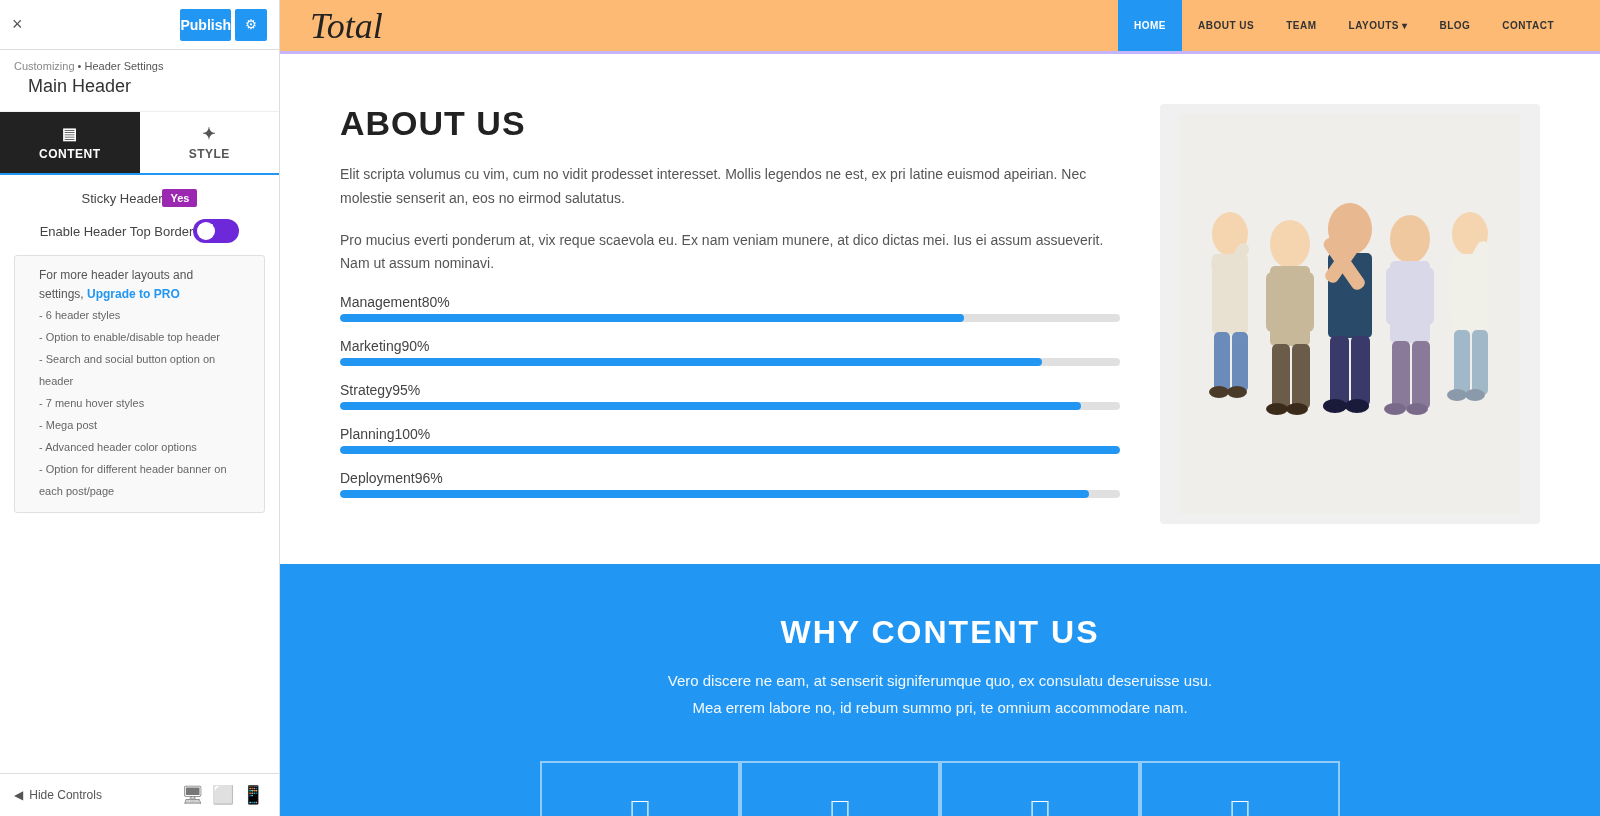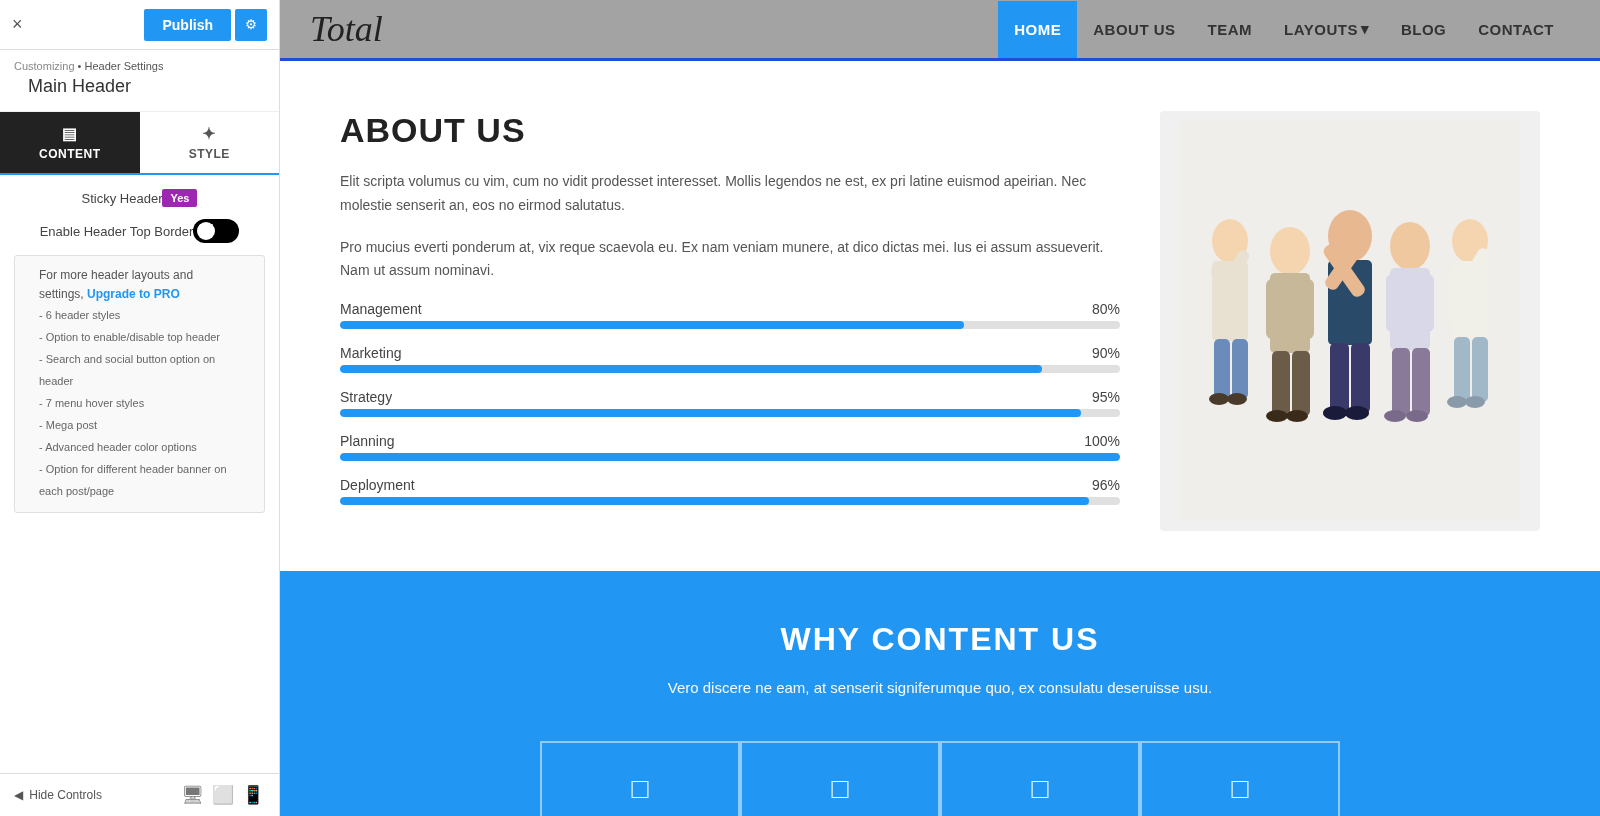--- a/index.html
+++ b/index.html
@@ -7,21 +7,21 @@
 
     
     .app-wrapper { display: flex; width: 1600px; height: 816px; overflow: hidden; }
 
     
     .left-panel { width: 280px; min-width: 280px; background: #fff; display: flex; flex-direction: column; border-right: 1px solid #ddd; z-index: 10; }
 
     .top-bar { background: #fff; display: flex; align-items: center; justify-content: space-between; padding: 8px 12px; border-bottom: 1px solid #ddd; height: 50px; }
     .close-btn { background: none; border: none; font-size: 18px; cursor: pointer; color: #555; }
     .publish-area { display: flex; gap: 4px; align-items: center; }
-    .publish-btn { background: #2196F3; color: #fff; border: none; padding: 8px 18px; font-size: 14px; font-weight: bold; cursor: pointer; border-radius: 2px; }
+    .publish-btn { background: #2196F3; color: #fff; border: none; padding: 8px 0; font-size: 14px; font-weight: bold; cursor: pointer; border-radius: 2px; }
     .gear-btn { background: #2196F3; color: #fff; border: none; width: 32px; height: 32px; cursor: pointer; border-radius: 2px; display: flex; align-items: center; justify-content: center; }
 
     .breadcrumb-area { padding: 10px 14px 4px; border-bottom: 1px solid #eee; }
     .breadcrumb-text { font-size: 11px; color: #888; }
     .breadcrumb-text a { color: #888; text-decoration: none; }
     .breadcrumb-text span { color: #555; }
     .panel-title { font-size: 18px; color: #333; font-weight: 500; padding: 4px 14px 10px; }
 
     .tabs-row { display: flex; border-bottom: 2px solid #2196F3; }
     .tab-btn { flex: 1; padding: 12px 0; display: flex; flex-direction: column; align-items: center; gap: 4px; cursor: pointer; font-size: 12px; font-weight: bold; letter-spacing: 0.5px; border: none; }
@@ -30,54 +30,54 @@
     .tab-icon { font-size: 16px; }
 
     .panel-content { padding: 14px; flex: 1; overflow-y: auto; }
 
     .setting-row { display: flex; align-items: center; justify-content: center; margin-bottom: 12px; }
     .setting-label { font-size: 13px; color: #444; }
     .yes-badge { background: #9c27b0; color: #fff; font-size: 11px; padding: 3px 8px; border-radius: 2px; font-weight: bold; }
 
     .toggle-switch { position: relative; display: inline-block; width: 46px; height: 24px; }
     .toggle-switch input { opacity: 0; width: 0; height: 0; }
-    .toggle-slider { position: absolute; cursor: pointer; top: 0; left: 0; right: 0; bottom: 0; background: #000000; border-radius: 24px; }
+    .toggle-slider { position: absolute; cursor: pointer; top: 0; left: 0; right: 0; bottom: 0; background: #6d28d9; border-radius: 24px; }
     .toggle-slider:before { position: absolute; content: ""; height: 18px; width: 18px; left: 4px; bottom: 3px; background: white; border-radius: 50%; }
     .toggle-on-label { position: absolute; left: 5px; top: 4px; font-size: 10px; font-weight: bold; color: #fff; }
 
     .info-box { background: #f9f9f9; border: 1px solid #e0e0e0; border-radius: 3px; padding: 10px 24px; margin-bottom: 12px; font-size: 12px; color: #555; line-height: 1.6; }
     .info-box a { color: #2196F3; text-decoration: none; font-weight: bold; }
     .info-list { list-style: none; font-size: 11px; color: #666; line-height: 2; }
     .info-list li::before { content: "- "; }
 
     .bottom-bar { border-top: 1px solid #ddd; padding: 10px 14px; display: flex; align-items: center; justify-content: space-between; background: #fff; }
     .hide-controls { font-size: 12px; color: #555; display: flex; align-items: center; gap: 6px; cursor: pointer; }
     .device-icons { display: flex; gap: 8px; }
     .device-icon { font-size: 18px; color: #777; cursor: pointer; }
 
     
     .main-content { flex: 1; display: flex; flex-direction: column; overflow-y: auto; background: #fff; }
 
     
-    .site-header { background: #a3a3a3; display: flex; align-items: center; justify-content: space-between; padding: 0 30px; height: 65px; border-bottom: 3px solid #1d4ed8; position: sticky; top: 0; z-index: 5; }
+    .site-header { background: #fdba74; display: flex; align-items: center; justify-content: space-between; padding: 0 30px; height: 65px; border-bottom: 3px solid #c4b5fd; position: sticky; top: 0; z-index: 5; }
     .site-logo { font-family: Georgia, serif; font-size: 36px; font-style: italic; color: #222; font-weight: 400; }
     .site-nav { display: flex; align-items: center; gap: 0; }
-    .nav-item { padding: 20px 16px; font-size: 15px; font-weight: 600; color: #333; text-decoration: none; letter-spacing: 0.5px; cursor: pointer; }
+    .nav-item { padding: 20px 16px; font-size: 10px; font-weight: 600; color: #333; text-decoration: none; letter-spacing: 0.5px; cursor: pointer; }
     .nav-item.active { background: #2196F3; color: #fff; }
     .nav-dropdown { display: flex; align-items: center; gap: 3px; }
 
     
     .about-section { padding: 50px 60px 40px; display: flex; gap: 40px; background: #fff; }
     .about-text-col { flex: 1; }
     .about-image-col { width: 380px; }
     .about-title { font-size: 34px; font-weight: 700; color: #222; margin-bottom: 20px; letter-spacing: 1px; }
     .about-para { font-size: 14px; color: #555; line-height: 1.7; margin-bottom: 18px; }
 
     .skill-item { margin-bottom: 16px; }
-    .skill-header { display: flex; justify-content: space-between; font-size: 14px; color: #444; margin-bottom: 4px; }
+    .skill-header { display: flex; font-size: 14px; color: #444; margin-bottom: 4px; }
     .skill-bar-bg { height: 8px; background: #e0e0e0; border-radius: 4px; overflow: hidden; }
     .skill-bar-fill { height: 100%; background: #2196F3; border-radius: 4px; }
 
     .about-image-placeholder { width: 100%; height: 420px; background: #f0f0f0; border-radius: 4px; overflow: hidden; display: flex; align-items: center; justify-content: center; }
 
     
     .why-section { background: #2196F3; padding: 50px 60px; text-align: center; color: #fff; }
     .why-title { font-size: 32px; font-weight: 800; letter-spacing: 2px; margin-bottom: 16px; }
     .why-subtitle { font-size: 15px; line-height: 1.8; opacity: 0.95; }
 
@@ -288,20 +288,21 @@
             <ellipse cx="277" cy="281" rx="10" ry="6" fill="#8a9aaa"></ellipse>
             <ellipse cx="295" cy="281" rx="10" ry="6" fill="#8a9aaa"></ellipse>
           </svg>
         </div>
       </div>
     </div>
 
     <div class="why-section">
       <h2 class="why-title">WHY CONTENT US</h2>
       <p class="why-subtitle">Vero discere ne eam, at senserit signiferumque quo, ex consulatu deseruisse usu.</p>
+      <p class="why-subtitle">Mea errem labore no, id rebum summo pri, te omnium accommodare nam.</p>
       <div class="why-cards-row">
         <div class="why-card">
           <div class="why-card-icon">□</div>
         </div>
         <div class="why-card">
           <div class="why-card-icon">□</div>
         </div>
         <div class="why-card">
           <div class="why-card-icon">□</div>
         </div>

